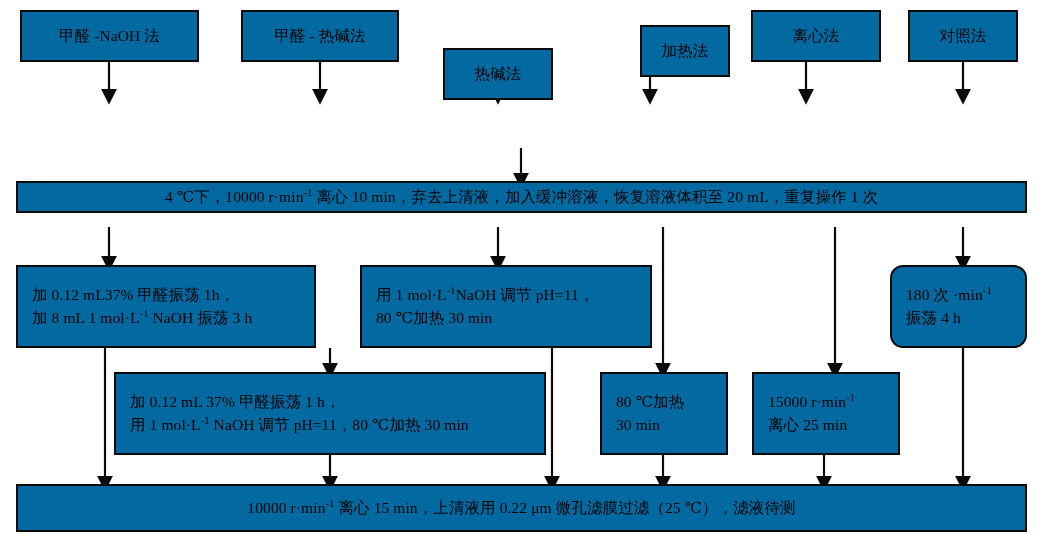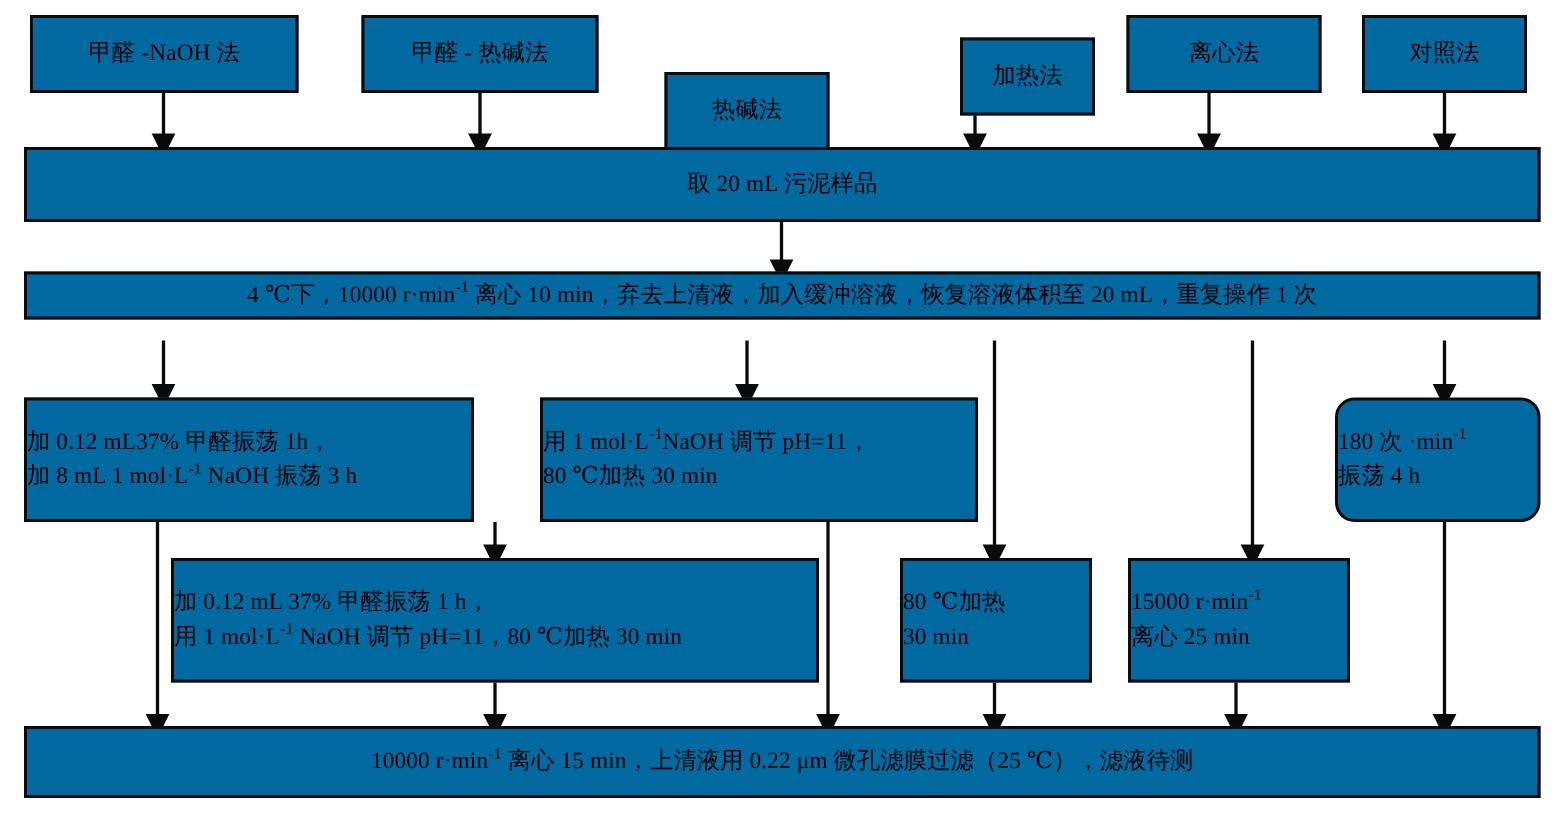--- a/index.html
+++ b/index.html
@@ -45,21 +45,21 @@
     justify-content: flex-start;
     text-align: left;
   }
   .node .txt {
     display: block;
     line-height: 1.45;
     white-space: pre-line;
     font-size: 15.5px;
     letter-spacing: 0.1px;
   }
-  .node.left .txt { }
+  .node.left .txt { padding-left: 14px; }
   .node.center .txt { padding: 0 8px; }
   .t-wide .txt { font-size: 15.5px; }
   sup {
     font-size: 0.68em;
     vertical-align: super;
     line-height: 0;
   }
 </style>
 </head>
 <body>
@@ -115,23 +115,20 @@
   <div class="node center" style="left:596px; top:25px; width:90px; height:52px;margin-left:44px;">
     <span class="txt">加热法</span>
   </div>
   <div class="node center" style="left:751px; top:10px; width:130px; height:52px;">
     <span class="txt">离心法</span>
   </div>
   <div class="node center" style="left:908px; top:10px; width:110px; height:52px;">
     <span class="txt">对照法</span>
   </div>
 
-  <div class="node center" style="left:16px; top:98px; width:1011px; height:50px;">
-    <span class="txt">取 20 mL 污泥样品</span>
-  </div>
 
   <div class="node center" style="left:16px; top:181px; width:1011px; height:32px;">
     <span class="txt"><span>4 ℃下，10000 r·min</span><sup>-1</sup><span> 离心 10 min，弃去上清液，加入缓冲溶液，恢复溶液体积至 20 mL，重复操作 1 次</span></span>
   </div>
 
   <div class="node left" style="left:16px; top:265px; width:300px; height:83px;">
     <span class="txt"><span>加 0.12 mL37% 甲醛振荡 1h，</span><br><span>加 8 mL 1 mol·L</span><sup>-1</sup><span> NaOH 振荡 3 h</span></span>
   </div>
 
   <div class="node left" style="left:360px; top:265px; width:292px; height:83px;">

